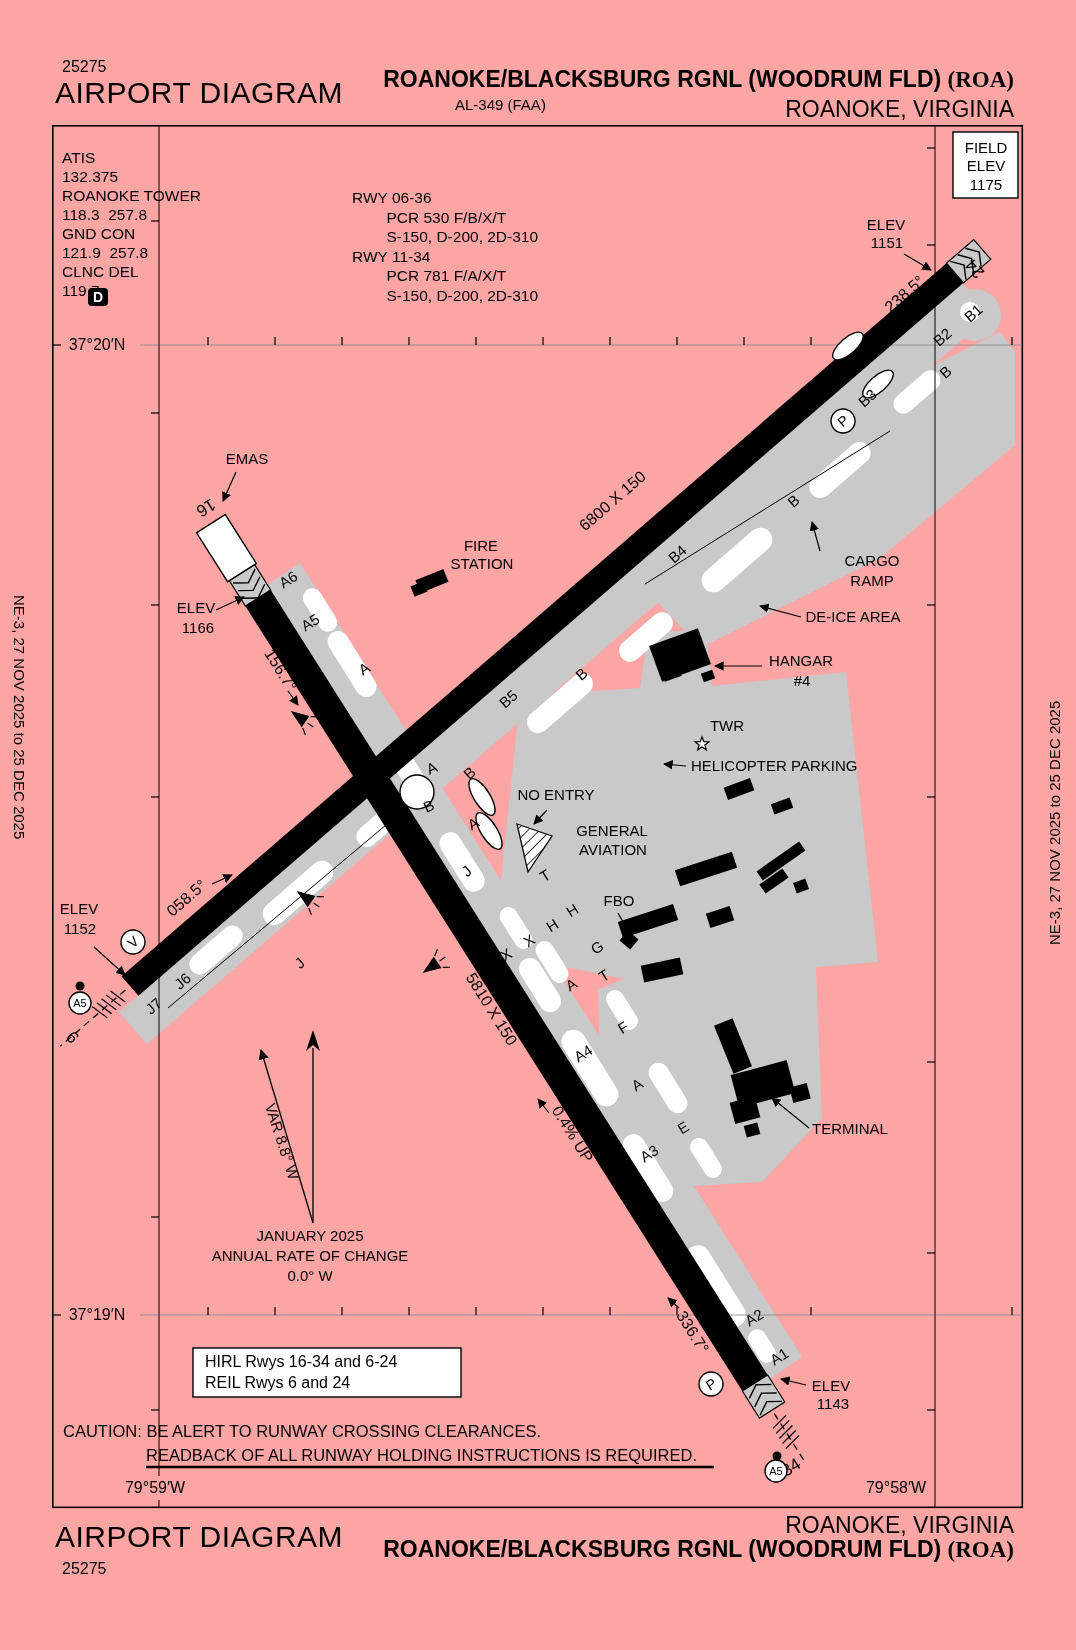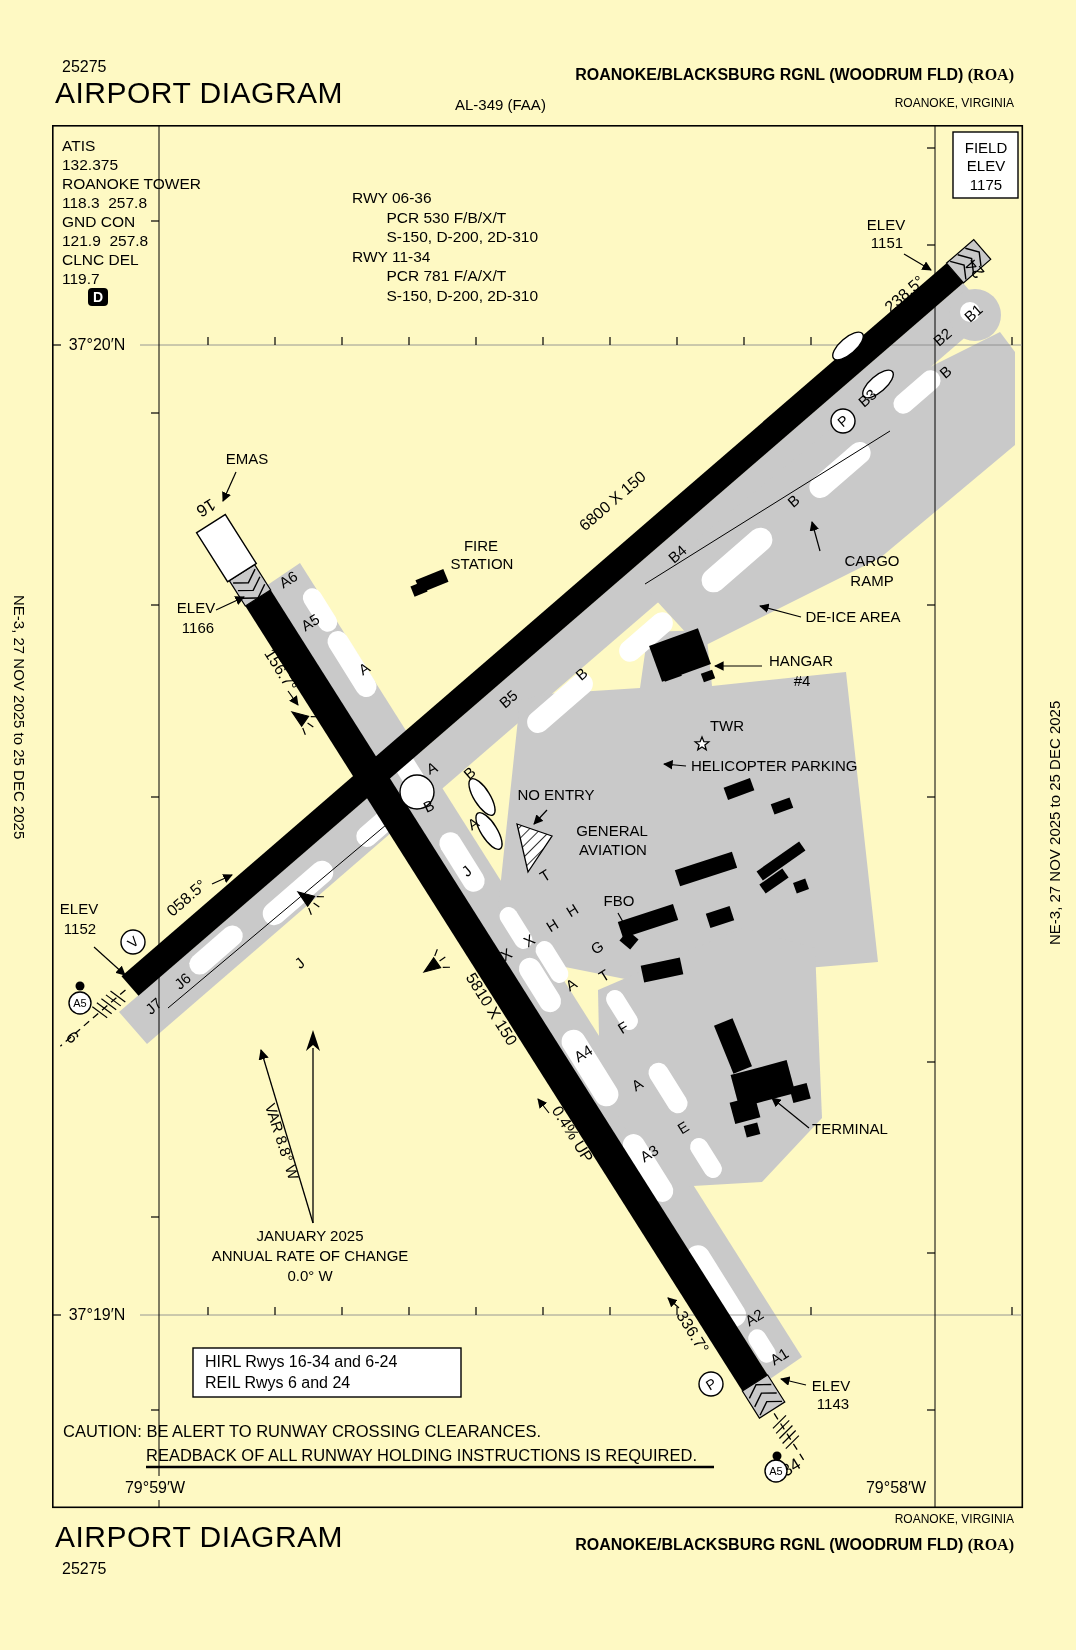--- a/index.html
+++ b/index.html
@@ -1,24 +1,24 @@
 <!DOCTYPE html>
 <html style="--taxiway: #c9c9c9; --runway: #000000; --grid: #8c8c8c; --paper: #ffffff;"><head>
 <meta charset="utf-8">
 <style>
   html,body{margin:0;padding:0;background:#fff;}
-  .page{position:relative;width:1076px;height:1650px;background:#fef9c3;overflow:hidden;
+  .page{position:relative;width:1076px;height:1650px;background:#fca5a5;overflow:hidden;
         font-family:"Liberation Sans",sans-serif;color:#000;}
   .abs{position:absolute;}
   .big-title{font-size:30px;letter-spacing:.5px;}
   .chartno{font-size:16px;}
-  .apt-title{font-size:16px;font-weight:700;white-space:nowrap;margin-left:46px;}
+  .apt-title{font-size:23px;font-weight:700;white-space:nowrap;margin-left:46px;}
   .apt-code{font-family:"Liberation Serif",serif;font-weight:600;}
   .sub{font-size:15px;}
-  .city{font-size:12px;}
+  .city{font-size:23px;}
   .comm{font-size:15.5px;line-height:19px;white-space:pre;}
   .rwyinfo{font-size:15.5px;line-height:19.5px;white-space:pre;}
   .badge{display:inline-block;background:#000;color:#fff;font-weight:700;font-size:14px;
          padding:0 5px;border-radius:4px;line-height:18px;margin-left:8px;}
   .margin-note{font-size:15px;white-space:nowrap;}
   .rot90{transform:rotate(90deg);transform-origin:left top;}
   .rotm90{transform:rotate(-90deg);transform-origin:left top;}
   svg text{font-family:"Liberation Sans",sans-serif;fill:#000;}
 </style>
 </head>
@@ -31,21 +31,21 @@
   <div class="abs apt-title" style="right:62px;top:66px;">
     <span>ROANOKE/BLACKSBURG RGNL (WOODRUM FLD)</span>
     <span class="apt-code">(ROA)</span>
   </div>
   <div class="abs sub" style="left:455px;top:96px;">AL-349 (FAA)</div>
   <div class="abs city" style="right:62px;top:96px;">ROANOKE, VIRGINIA</div>
 
   <div class="abs margin-note rot90" style="left:28px;top:595px;">NE-3,  27 NOV 2025  to  25 DEC 2025</div>
   <div class="abs margin-note rotm90" style="left:1046px;top:945px;">NE-3,  27 NOV 2025  to  25 DEC 2025</div>
 
-  <div class="abs comm" style="left:62px;top:136px;"><div>ATIS</div><div>132.375</div><div>ROANOKE TOWER</div><div>118.3  257.8</div><div>GND CON</div><div>121.9  257.8</div><div>CLNC DEL</div><div>119.7</div></div>
+  <div class="abs comm" style="left:62px;top:148px;"><div>ATIS</div><div>132.375</div><div>ROANOKE TOWER</div><div>118.3  257.8</div><div>GND CON</div><div>121.9  257.8</div><div>CLNC DEL</div><div>119.7</div></div>
   <div class="abs" style="left:80px;top:288px;"><span class="badge">D</span></div>
 
   <div class="abs rwyinfo" style="left:352px;top:188px;"><div>RWY 06-36</div><div>        PCR 530 F/B/X/T</div><div>        S-150, D-200, 2D-310</div><div>RWY 11-34</div><div>        PCR 781 F/A/X/T</div><div>        S-150, D-200, 2D-310</div></div>
 
   <svg id="map-svg" class="abs" style="left:52px;top:125px;" width="972" height="1384" viewBox="52 125 972 1384">
     <defs>
       <marker id="ah" viewBox="0 0 10 10" refX="9" refY="5" markerWidth="8" markerHeight="8" orient="auto-start-reverse">
         <path d="M0,0 L10,5 L0,10 z" fill="#000"></path>
       </marker>
       <pattern id="hatch" width="8" height="8" patternTransform="rotate(45)" patternUnits="userSpaceOnUse">

